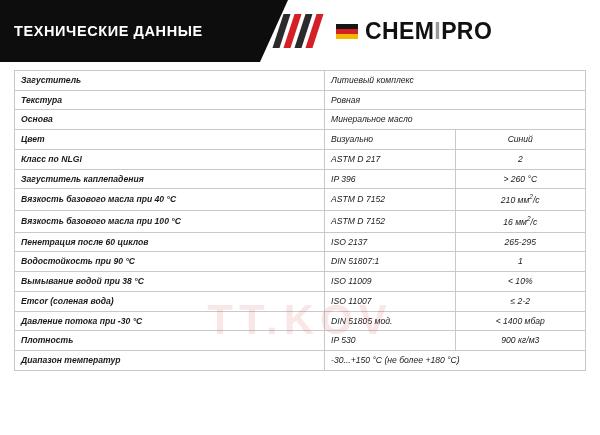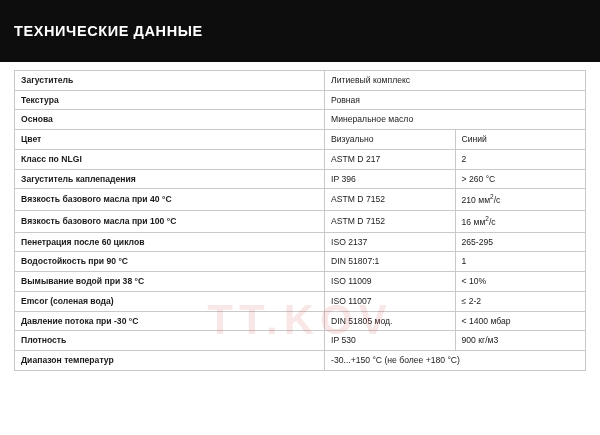--- a/index.html
+++ b/index.html
@@ -116,44 +116,62 @@
     table-layout: fixed;
   }
   table.specs td {
     border: 1px solid #c9c9c9;
     font-size: 8.6px;
     color: #1a1a1a;
     padding: 4px 6px;
     vertical-align: middle;
     line-height: 1.25;
     background: transparent;
+    font-style: italic;
   }
   td.c1 {
     width: 214px;
     font-weight: bold;
   }
   td.c2 {
     width: 178px;
   }
   td.c3 {
     width: 180px;
+    text-align: center;
   }
   .sup {
     font-size: 6.5px;
     vertical-align: super;
   }
 </style>
 </head>
 <body>
 
 <div class="page">
 
   <div class="header">
     <div class="header-title">ТЕХНИЧЕСКИЕ ДАННЫЕ</div>
 
+    <div class="header-right">
+      <div class="slash-group">
+        <div class="slash" style="background:#2b2b2b;"></div>
+        <div class="slash" style="background:#d42027;"></div>
+        <div class="slash" style="background:#2b2b2b;"></div>
+        <div class="slash" style="background:#d42027;"></div>
+      </div>
+      <div class="brand">
+        <div class="brand-flag">
+          <div style="background:#161616;"></div>
+          <div style="background:#d42027;"></div>
+          <div style="background:#f0b800;"></div>
+        </div>
+        <div class="brand-text"><span>CHEM</span><span class="dim">I</span><span>PRO</span></div>
+      </div>
+    </div>
   </div>
 
   <div class="watermark">TT.KOV</div>
 
   <div class="table-wrap">
     <table class="specs">
       <tbody>
           <tr>
             <td class="c1">Загуститель</td>
             <td class="c2" colspan="2">Литиевый комплекс</td>

